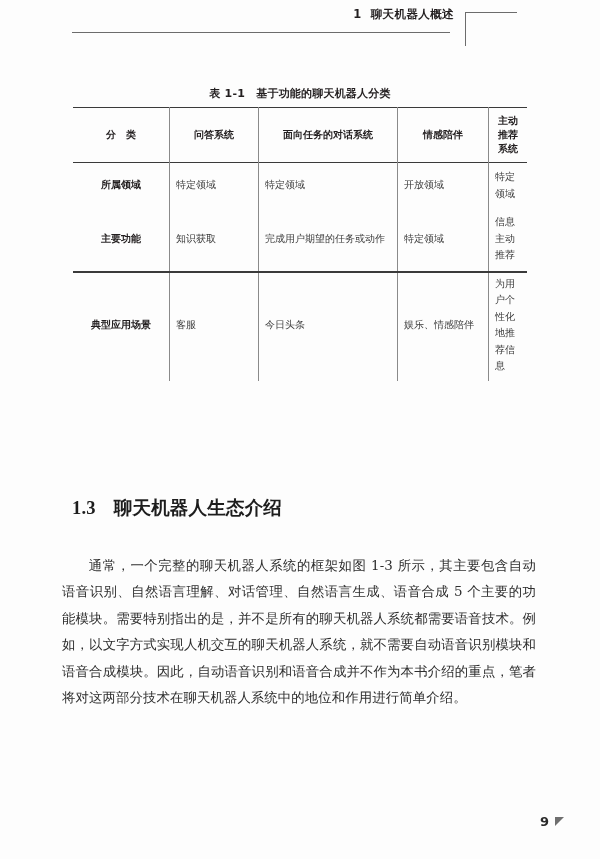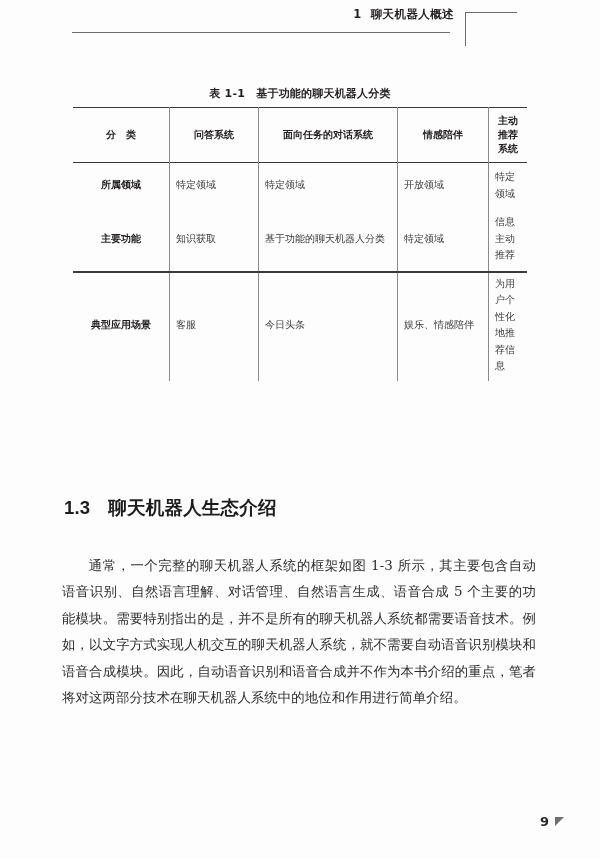--- a/index.html
+++ b/index.html
@@ -146,27 +146,27 @@
     line-height: 26.4px;
     text-align: justify;
     text-indent: 2em;
     color: #2e2e2e;
     letter-spacing: 0.1px;
   }
   p.para + p.para { margin-top: 19px; }
 
   h2.section {
     position: absolute;
-    left: 64px;
+    left: 72px;
     top: 495px;
     margin: 0;
     font-size: 18.5px;
     font-weight: 700;
     color: #1d1d1d;
-    font-family: Liberation Sans, sans-serif;
+    font-family: Liberation Serif, serif;
     letter-spacing: 0.2px;
   }
   h2.section .sec-num { margin-right: 18px; }
 
   .content2 {
     position: absolute;
     left: 62px;
     top: 553px;
     width: 474px;
   }
@@ -224,21 +224,21 @@
         <tr>
           <td class="rowhead">所属领域</td>
           <td>特定领域</td>
           <td>特定领域</td>
           <td>开放领域</td>
           <td>特定领域</td>
         </tr>
         <tr>
           <td class="rowhead">主要功能</td>
           <td>知识获取</td>
-          <td>基于功能的聊天机器人分类</td>
+          <td>完成用户期望的任务或动作</td>
           <td>特定领域</td>
           <td>信息主动推荐</td>
         </tr>
         <tr>
           <td class="rowhead">典型应用场景</td>
           <td>客服</td>
           <td>今日头条</td>
           <td>娱乐、情感陪伴</td>
           <td>为用户个性化地推荐信息</td>
         </tr>

